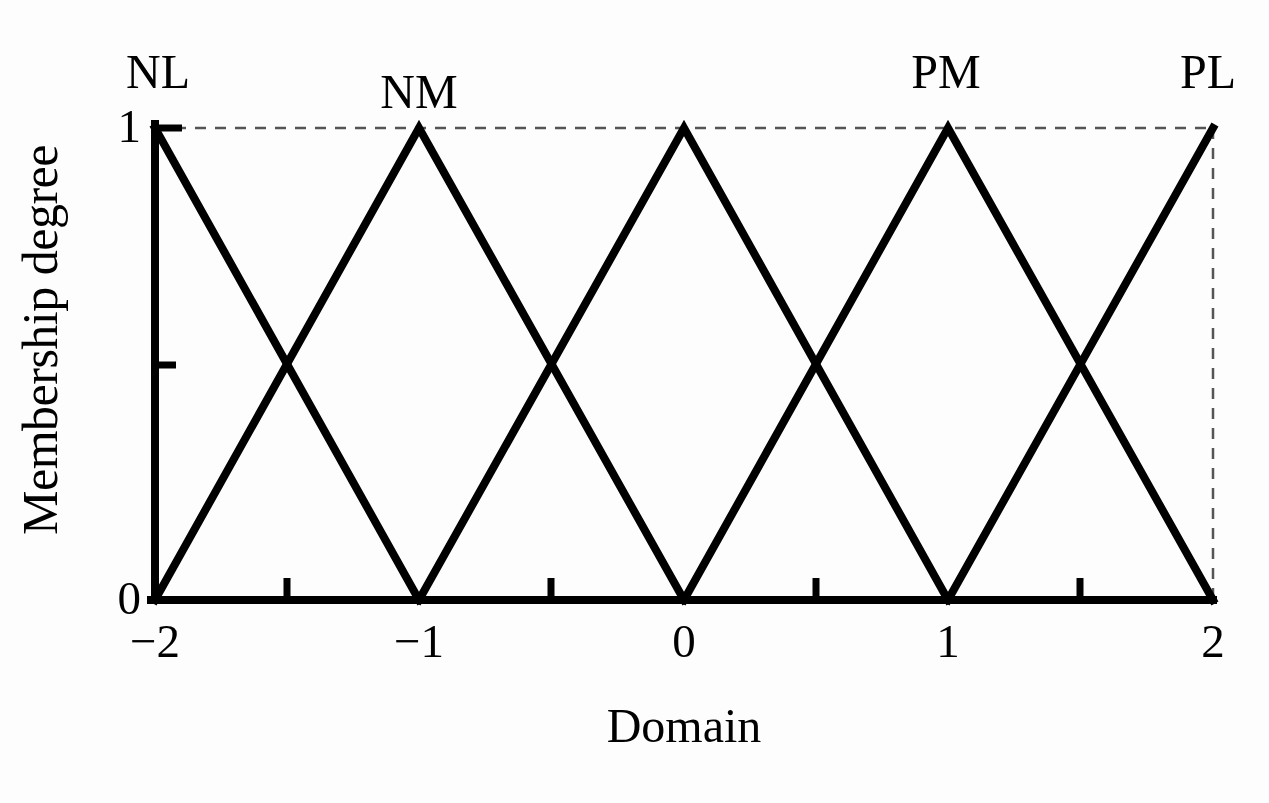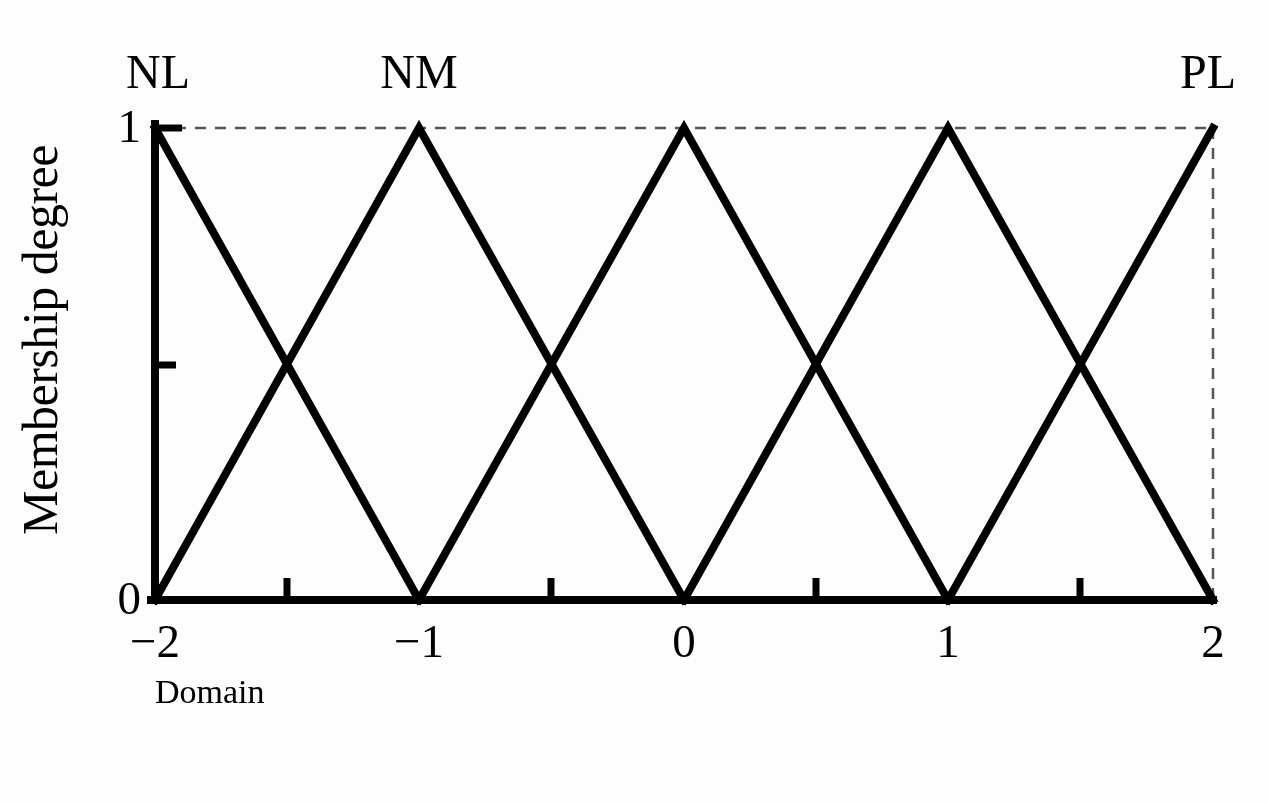--- a/index.html
+++ b/index.html
@@ -30,24 +30,24 @@
     display: flex;
     align-items: center;
     justify-content: center;
     font-size: 50px;
     letter-spacing: -0.5px;
     white-space: nowrap;
   }
   #xlabel {
     position: absolute;
     left: 155px;
-    top: 673px;
+    top: 698px;
     width: 1058px;
-    text-align: left;
-    font-size: 34px;
+    text-align: center;
+    font-size: 48px;
     letter-spacing: 0px;
     white-space: nowrap;
   }
 
   
   .ytick {
     position: absolute;
     right: 0;
     width: 46px;
     text-align: right;
@@ -103,21 +103,22 @@
   <div class="ytick" id="ytick-1">1</div>
   <div class="ytick" id="ytick-0">0</div>
 
   <div class="xtick" style="left:155px;">−2</div>
   <div class="xtick" style="left:419px;">−1</div>
   <div class="xtick" style="left:684px;">0</div>
   <div class="xtick" style="left:948px;">1</div>
   <div class="xtick" style="left:1213px;">2</div>
 
   <div class="setlabel" style="left:158px;">NL</div>
-  <div class="setlabel" style="left:419px;">NM</div>
+  <div class="setlabel" style="left:419px;margin-top:20px;">NM</div>
+  <div class="setlabel" style="left:946px;">PM</div>
   <div class="setlabel" style="left:1208px;">PL</div>
 
   <svg id="plot" viewBox="0 0 1269 803">
 
     <line x1="155" y1="128" x2="1213" y2="128" stroke="#555555" stroke-width="2.5" stroke-dasharray="11,9"></line>
 
     <line x1="1213" y1="128" x2="1213" y2="600" stroke="#555555" stroke-width="2.5" stroke-dasharray="11,9"></line>
 
     <polyline points="155,128 419,600" fill="none" stroke="#000000" stroke-width="8" stroke-linecap="square" stroke-linejoin="miter"></polyline>
 

